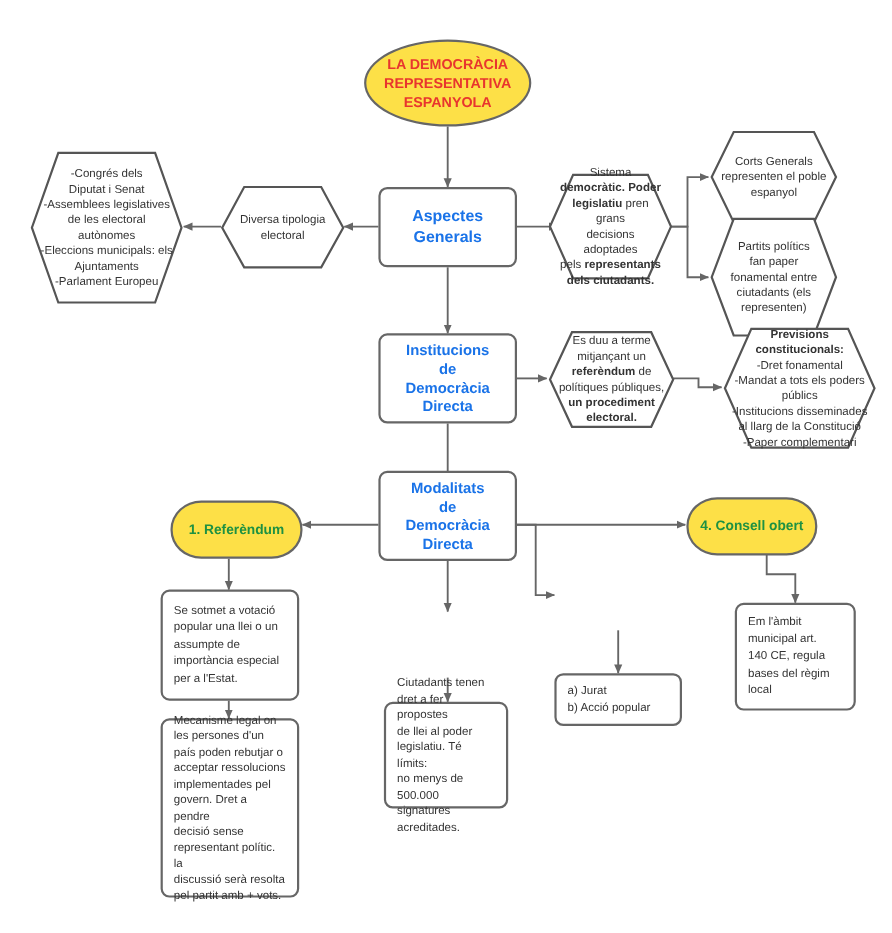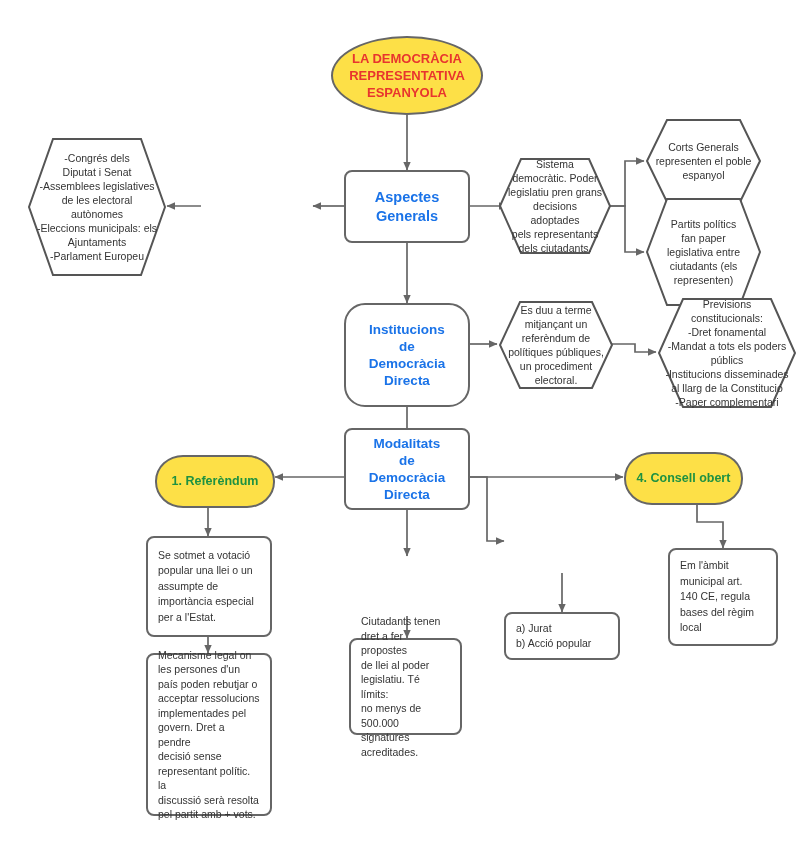--- a/index.html
+++ b/index.html
@@ -30,21 +30,21 @@
   .hexwrap{background:transparent;}
   .hexwrap .hexsvg{position:absolute;left:0;top:0;}
   .hexwrap .hextext{position:relative;z-index:2;width:100%;padding:0 10px;box-sizing:border-box;text-align:center;}
 
   .t-title{color:#e8352e;font-weight:bold;font-size:13px;line-height:17px;text-align:center;}
   .t-blue{color:#1a73e8;font-weight:bold;font-size:14.5px;line-height:19px;text-align:center;}
   .t-green{color:#1e9142;font-weight:bold;font-size:12.5px;line-height:17px;text-align:center;}
   .t-plain{color:#333333;font-size:10.5px;line-height:14px;text-align:center;}
   .t-left{color:#333333;font-size:10.5px;line-height:15.5px;text-align:left;padding:0 10px;}
   .t-left2{color:#333333;font-size:10.5px;line-height:14.5px;text-align:left;padding:0 10px;}
-  b{font-weight:normal;margin-top:12px;}
+  b{font-weight:bold;margin-top:12px;}
 </style>
 </head>
 <body>
 
 <div id="canvas">
 
   <svg class="edges" viewBox="0 0 811 848">
     <defs>
       <marker id="ah" markerWidth="9" markerHeight="9" refX="8" refY="4.5" orient="auto" markerUnits="userSpaceOnUse">
         <path d="M0,0.8 L8.5,4.5 L0,8.2 z" fill="#666666"></path>
@@ -131,44 +131,53 @@
     </div>
   </div>
 
   <div class="node hexwrap" style="left:645px;top:197px;width:117px;height:110px;">
     <svg class="hexsvg" width="117" height="110">
       <polygon points="22,2 95,2 115,55 95,108 22,108 2,55" fill="#ffffff" stroke="#555555" stroke-width="2"></polygon>
     </svg>
     <div class="hextext t-plain">
       <div>Partits polítics</div>
       <div>fan paper</div>
-      <div>legislativa entre</div>
+      <div>fonamental entre</div>
       <div>ciutadants (els</div>
       <div>representen)</div>
     </div>
   </div>
 
+  <div class="node hexwrap" style="left:200px;top:168px;width:114px;height:77px;">
+    <svg class="hexsvg" width="114" height="77">
+      <polygon points="22,2 92,2 112,39 92,75 22,75 2,39" fill="#ffffff" stroke="#555555" stroke-width="2"></polygon>
+    </svg>
+    <div class="hextext t-plain">
+      <div>Diversa tipologia</div>
+      <div>electoral</div>
+    </div>
+  </div>
 
   <div class="node hexwrap" style="left:27px;top:137px;width:140px;height:140px;">
     <svg class="hexsvg" width="140" height="140">
       <polygon points="26,2 114,2 138,70 114,138 26,138 2,70" fill="#ffffff" stroke="#555555" stroke-width="2"></polygon>
     </svg>
     <div class="hextext t-plain" style="padding:0 3px;">
       <div>-Congrés dels</div>
       <div>Diputat i Senat</div>
       <div>-Assemblees legislatives</div>
       <div>de les electoral</div>
       <div>autònomes</div>
       <div>-Eleccions municipals: els</div>
       <div>Ajuntaments</div>
       <div>-Parlament Europeu</div>
     </div>
   </div>
 
-  <div class="node rrect" style="left:344px;top:303px;width:126px;height:104px;border-radius:21px;">
+  <div class="node rrect" style="left:344px;top:303px;width:126px;height:82px;">
     <div class="txt t-blue" style="font-size:13.5px;line-height:17px;">
       <div>Institucions</div>
       <div>de</div>
       <div>Democràcia</div>
       <div>Directa</div>
     </div>
   </div>
 
   <div class="node hexwrap" style="left:498px;top:300px;width:116px;height:90px;">
     <svg class="hexsvg" width="116" height="90">

